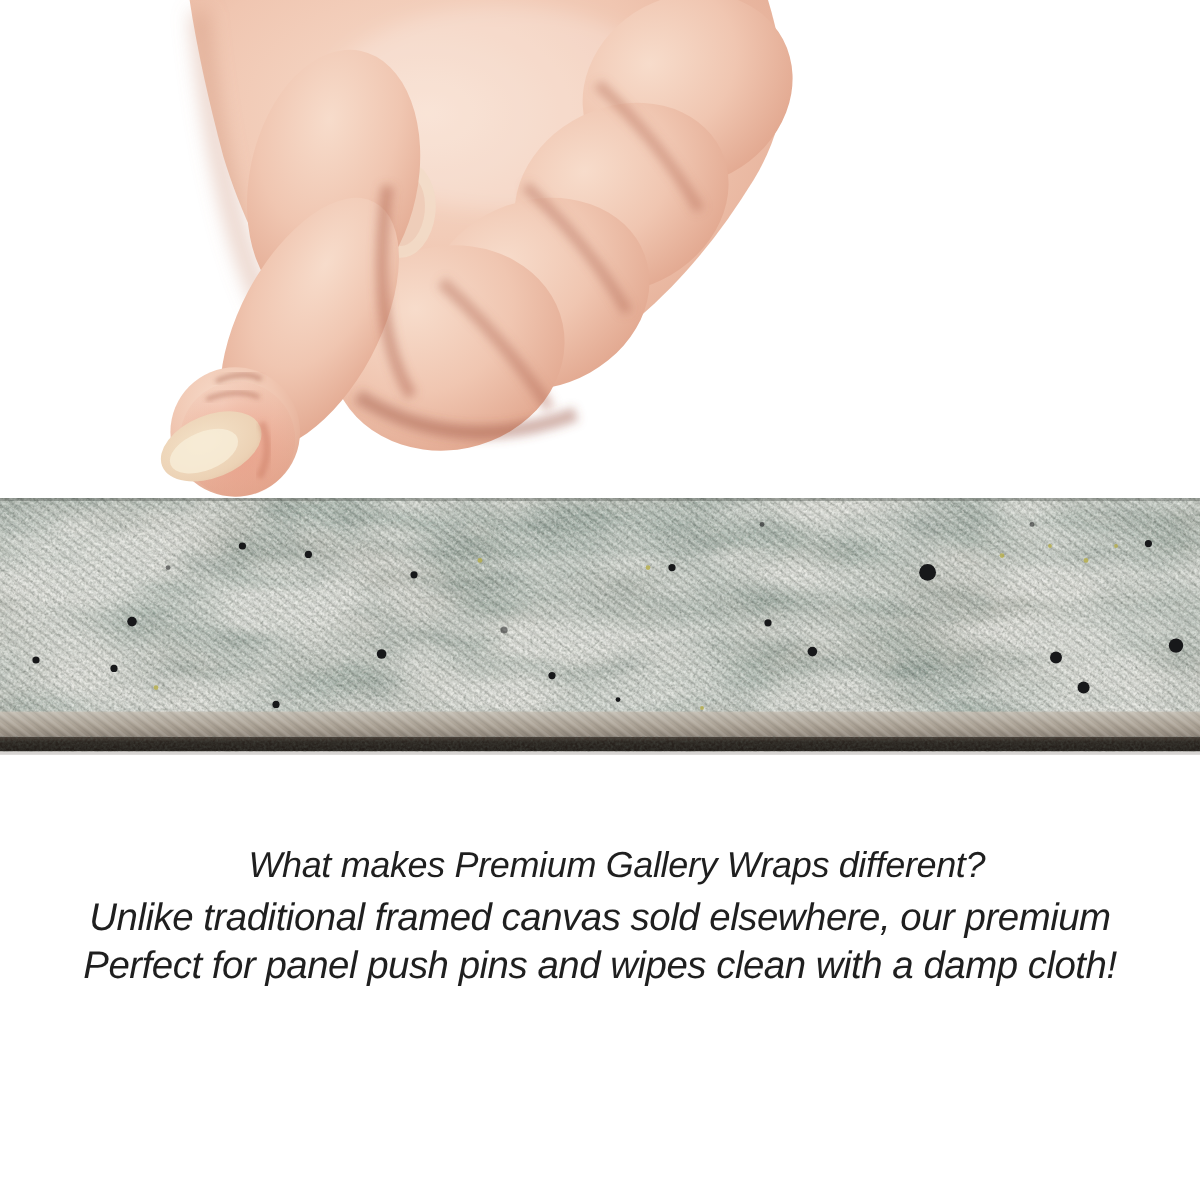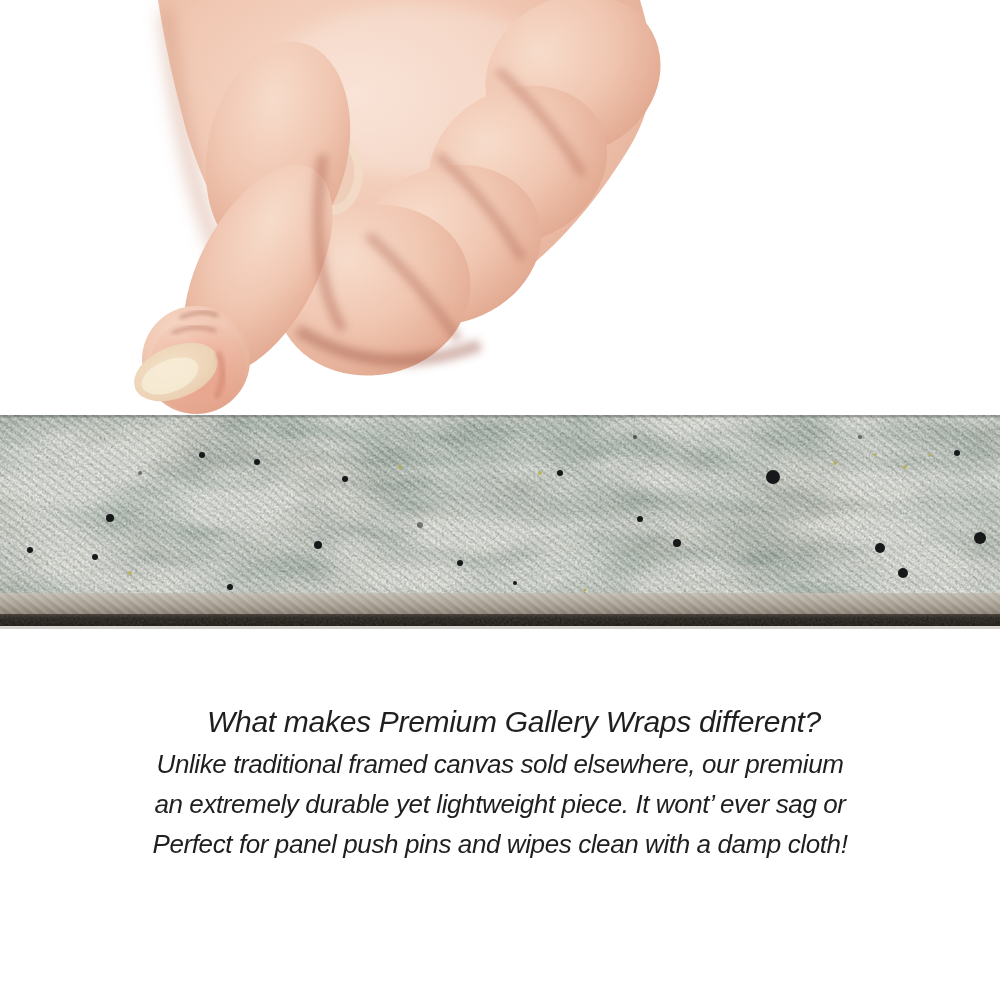--- a/index.html
+++ b/index.html
@@ -22,21 +22,21 @@
   .caption{
     position:absolute;left:0;top:700px;width:1000px;z-index:4;
     text-align:center;color:var(--text);
     font-style:italic;
   }
   .caption-heading{
     font-size:30px;font-weight:normal;line-height:44px;
     letter-spacing:-0.3px;white-space:nowrap;padding-left:28px;
   }
   .caption-line{
-    font-size:26px;line-height:40px;letter-spacing:-0.4px;white-space:nowrap;
+    font-size:32px;line-height:40px;letter-spacing:-0.4px;white-space:nowrap;
   }
 </style>
 </head>
 <body>
 
 <div class="stage">
 
   <svg class="hand" viewBox="0 0 560 430" aria-hidden="true">
     <defs>
       <radialGradient id="skin" cx="0.40" cy="0.28" r="0.92">
@@ -196,17 +196,16 @@
       <rect x="0" y="178" width="1000" height="21" fill="url(#weave)" opacity="0.7"></rect>
       <rect x="0" y="199" width="1000" height="12" fill="url(#edgeGrad)"></rect>
       <rect x="0" y="199" width="1000" height="12" filter="url(#grainDark)" opacity="0.4"></rect>
       <rect x="0" y="211" width="1000" height="3" fill="rgba(90,80,70,0.25)"></rect>
     </g>
   </svg>
 
   <section class="caption">
     <h2 class="caption-heading">What makes Premium Gallery Wraps different?</h2>
     <p class="caption-line">Unlike traditional framed canvas sold elsewhere, our premium</p>
-    <p class="caption-line">an extremely durable yet lightweight piece. It wont’ ever sag or</p>
     <p class="caption-line">Perfect for panel push pins and wipes clean with a damp cloth!</p>
   </section>
 
 </div>
 
 </body></html>

